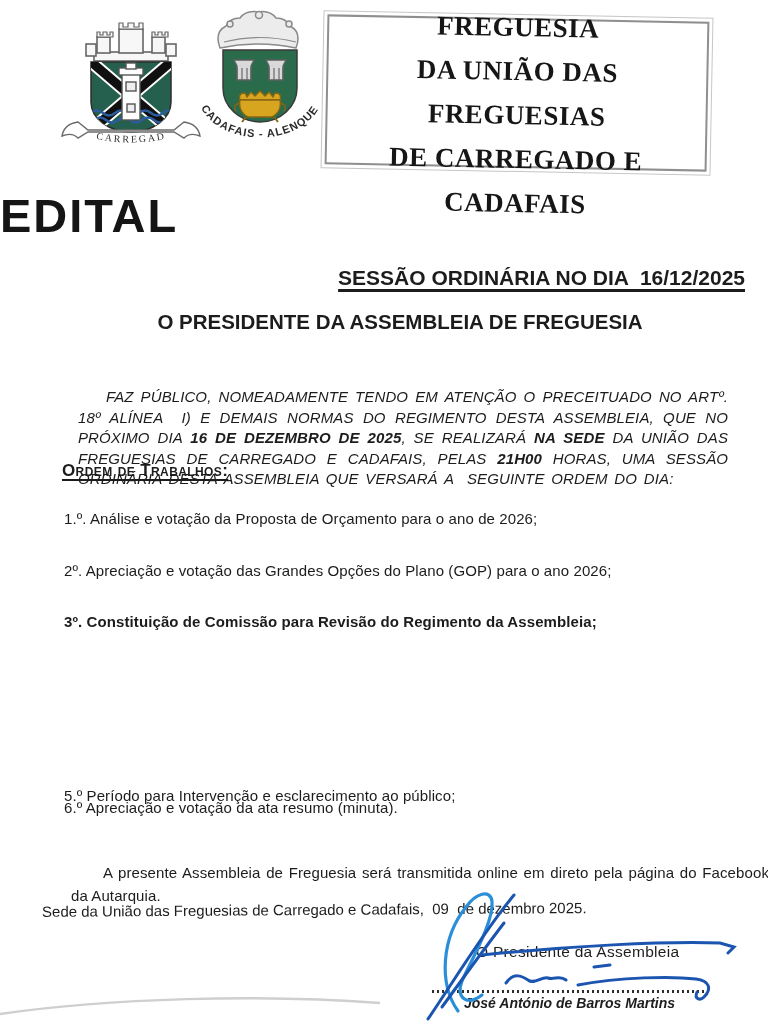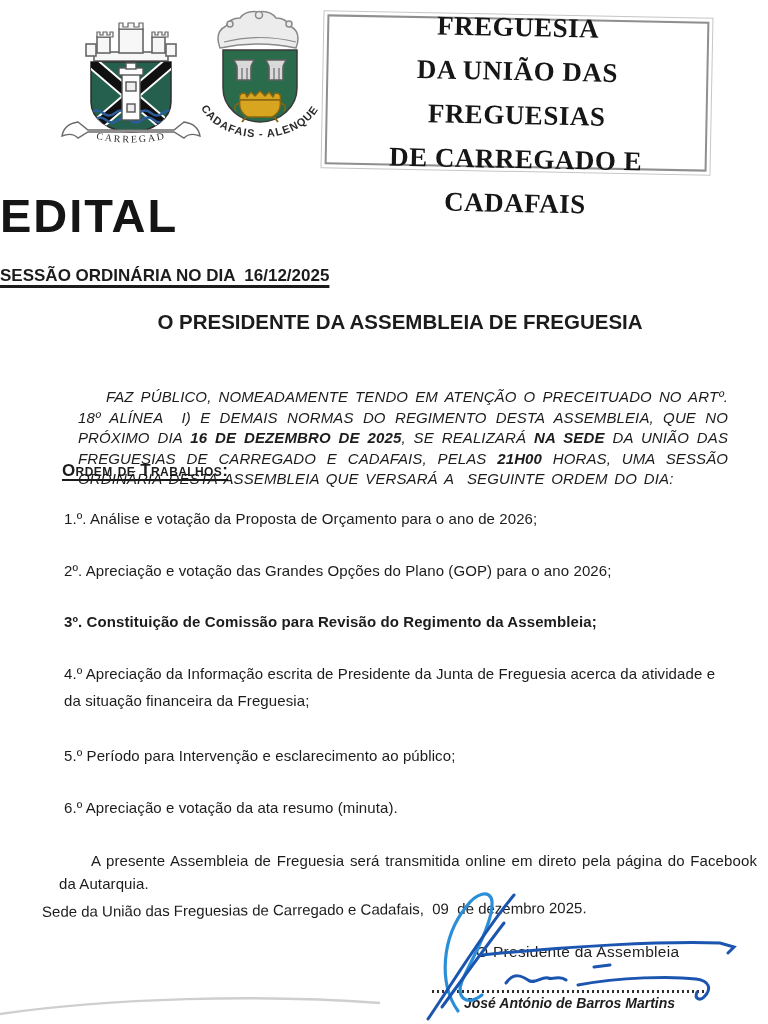--- a/index.html
+++ b/index.html
@@ -21,41 +21,41 @@
     font-family:"Liberation Serif","DejaVu Serif",serif;
     font-weight:bold;font-size:27px;line-height:44px;letter-spacing:.5px;
     text-align:center;color:#161616;background:#fff;
   }
   
   .title{
     position:absolute;left:0;top:188px;width:768px;margin:0;text-align:left;
     font-size:47px;font-weight:bold;letter-spacing:2px;color:#151515;
   }
   .session{
-    position:absolute;left:0;top:266px;width:745px;text-align:left;
-    font-size:17px;font-weight:bold;
+    position:absolute;left:0;top:266px;width:745px;text-align:right;
+    font-size:21px;font-weight:bold;
     text-decoration:underline;text-decoration-thickness:3px;text-underline-offset:4px;
   }
   .pres-line{position:absolute;left:0;top:310px;width:768px;text-align:center;font-size:20.5px;font-weight:bold;padding-left:16px;}
   .pres-name{position:absolute;left:0;top:333px;width:768px;text-align:center;font-size:20px;font-weight:bold;font-style:italic;}
   
   .body-par{
     position:absolute;left:62px;top:371px;width:650px;margin:16px;
     font-size:15px;line-height:20.5px;text-align:justify;text-indent:28px;
     word-spacing:2.5px;letter-spacing:.1px;font-style:italic;
   }
   .order-heading{
     position:absolute;left:62px;top:461px;font-size:17px;font-weight:bold;
     font-variant:small-caps;letter-spacing:.4px;
     text-decoration:underline;text-decoration-thickness:2px;text-underline-offset:3px;
   }
   .item{position:absolute;left:64px;width:656px;font-size:15px;line-height:27px;letter-spacing:.1px;}
-  .it1{top:505px;}.it2{top:557px;}.it3{top:608px;font-weight:bold;}.it4{top:660px;}.it5{top:742px;}.it6{top:794px;}
+  .it1{top:505px;}.it2{top:557px;}.it3{top:608px;font-weight:bold;}.it4{top:660px;}.it5{top:782px;}.it6{top:794px;}
   .broadcast{
-    position:absolute;left:55px;top:846px;width:698px;margin:4px;
+    position:absolute;left:55px;top:846px;width:698px;margin:16px;
     font-size:15px;line-height:22.5px;text-align:justify;text-indent:32px;letter-spacing:.1px;
   }
   .place-date{position:absolute;left:42px;top:901px;font-size:15px;transform:rotate(-0.4deg);}
   
   .sig-block{position:absolute;left:420px;top:891px;width:348px;height:133px;}
   .sig-role{position:absolute;left:56px;top:52px;font-size:15.5px;letter-spacing:.3px;color:#1e1e1e;}
   .sig-dots{
     position:absolute;left:12px;top:99px;width:276px;height:3px;
     background:repeating-linear-gradient(90deg,#2e2e2e 0 2px,transparent 2px 5px);
   }
@@ -148,21 +148,20 @@
   <div class="session keep-ws">SESSÃO ORDINÁRIA NO DIA  16/12/2025</div>
   <div class="pres-line">O PRESIDENTE DA ASSEMBLEIA DE FREGUESIA</div>
 
   <p class="body-par keep-ws"><span>FAZ PÚBLICO, NOMEADAMENTE TENDO EM ATENÇÃO O PRECEITUADO NO ARTº. 18º ALÍNEA  I) E DEMAIS NORMAS DO REGIMENTO DESTA ASSEMBLEIA, QUE NO PRÓXIMO DIA </span><b>16 DE DEZEMBRO DE 2025</b><span>, SE REALIZARÁ </span><b>NA SEDE</b><span> DA UNIÃO DAS FREGUESIAS DE CARREGADO E CADAFAIS, PELAS </span><b>21H00</b><span> HORAS, UMA SESSÃO ORDINÁRIA DESTA ASSEMBLEIA QUE VERSARÁ A  SEGUINTE ORDEM DO DIA:</span></p>
 
   <div class="order-heading">Ordem de Trabalhos:</div>
 
   <div class="item it1">1.º. Análise e votação da Proposta de Orçamento para o ano de 2026;</div>
   <div class="item it2">2º. Apreciação e votação das Grandes Opções do Plano (GOP) para o ano 2026;</div>
   <div class="item it3">3º. Constituição de Comissão para Revisão do Regimento da Assembleia;</div>
-  <div class="item it4">4.º Apreciação da Informação escrita de Presidente da Junta de Freguesia acerca da atividade e da situação financeira da Freguesia;</div>
   <div class="item it5">5.º Período para Intervenção e esclarecimento ao público;</div>
   <div class="item it6">6.º Apreciação e votação da ata resumo (minuta).</div>
 
   <p class="broadcast">A presente Assembleia de Freguesia será transmitida online em direto pela página do Facebook da Autarquia.</p>
   <div class="place-date keep-ws">Sede da União das Freguesias de Carregado e Cadafais,  09  de dezembro 2025.</div>
 
   <div class="sig-block">
     <div class="sig-role">O Presidente da Assembleia</div>
     <div class="sig-dots"></div>
     <div class="sig-name">José António de Barros Martins</div>

